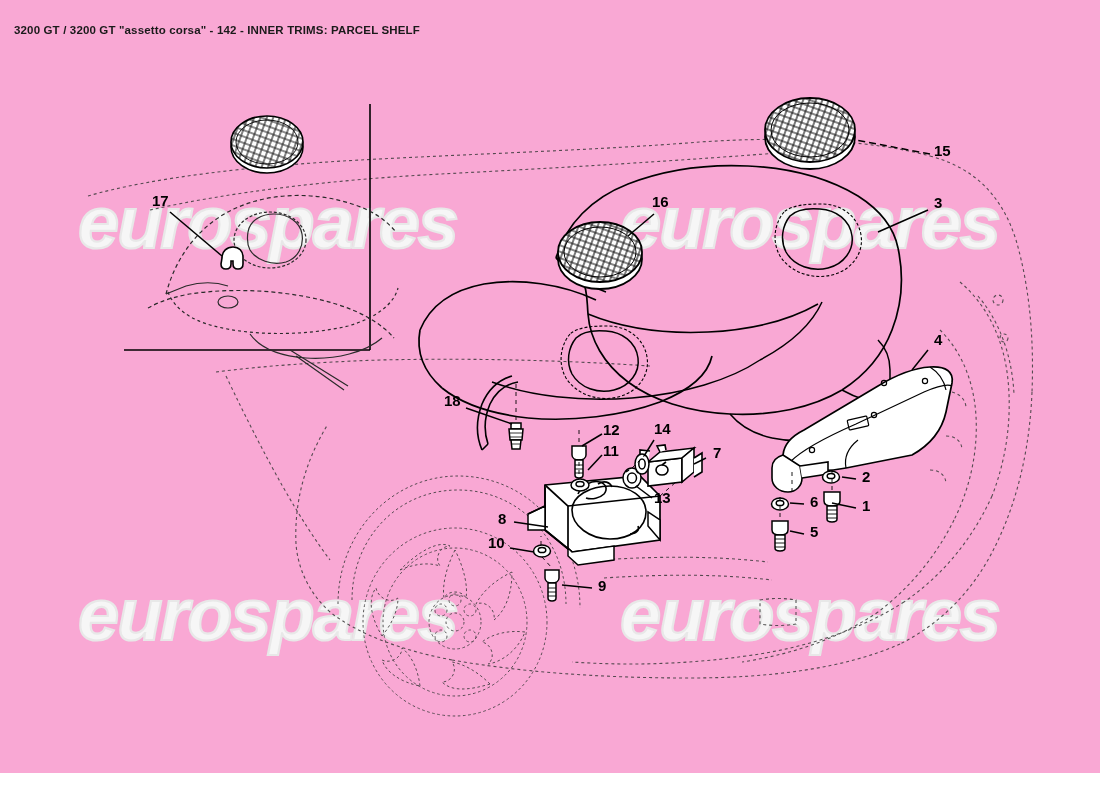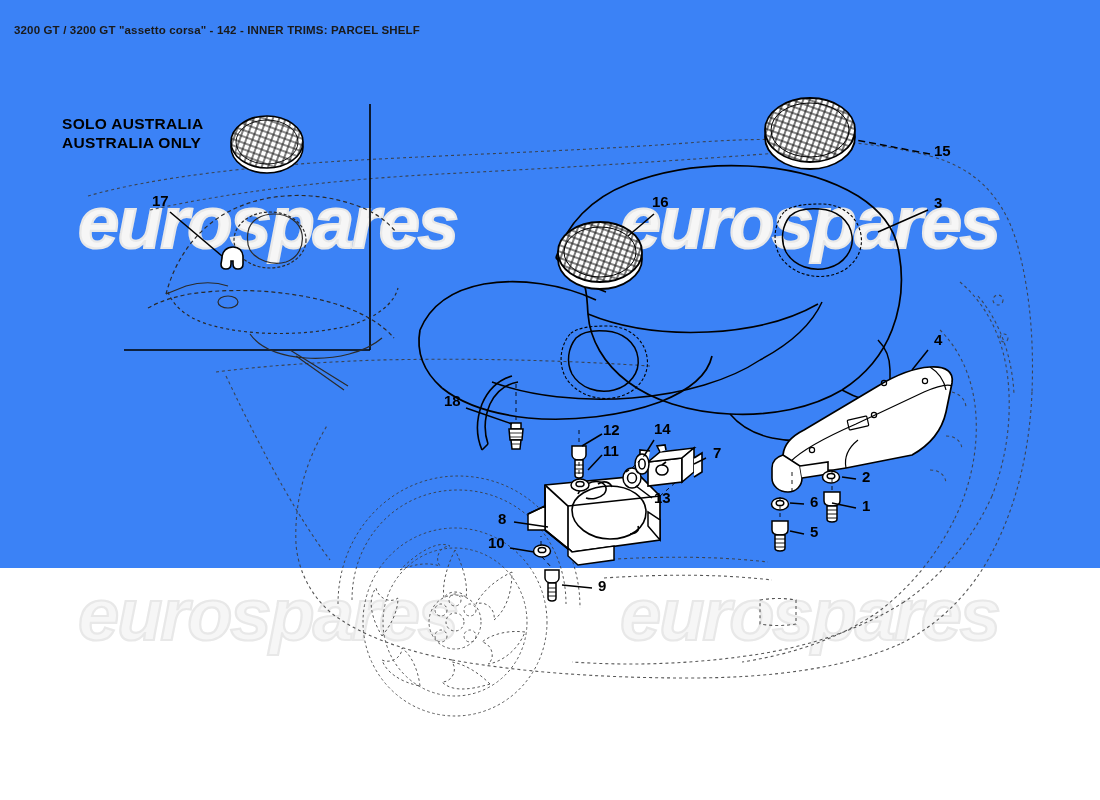--- a/index.html
+++ b/index.html
@@ -11,22 +11,22 @@
     width: 1100px;
     height: 800px;
     position: relative;
     overflow: hidden;
     font-family: "Liberation Sans", sans-serif;
   }
   #page {
     position: absolute;
     inset: 0;
     width: 1100px;
-    height: 568px;
-    background: #3b82f6;
+    height: 773px;
+    background: #f9a8d4;
   }
   #header-title {
     position: absolute;
     left: 14px;
     top: 24px;
     font-family: "Liberation Sans", sans-serif;
     font-size: 11.5px;
     font-weight: bold;
     letter-spacing: 0.15px;
     color: #1a1a1a;
@@ -415,18 +415,14 @@
     <text class="callout-num" x="603" y="456">11</text>
     <text class="callout-num" x="603" y="435">12</text>
     <text class="callout-num" x="654" y="503">13</text>
     <text class="callout-num" x="654" y="434">14</text>
     <text class="callout-num" x="934" y="156">15</text>
     <text class="callout-num" x="652" y="207">16</text>
     <text class="callout-num" x="152" y="206">17</text>
     <text class="callout-num" x="444" y="406">18</text>
   </svg>
 
-  <div id="inset-label">
-    <div>SOLO AUSTRALIA</div>
-    <div>AUSTRALIA ONLY</div>
-  </div>
 
 </div>
 
 </body></html>

